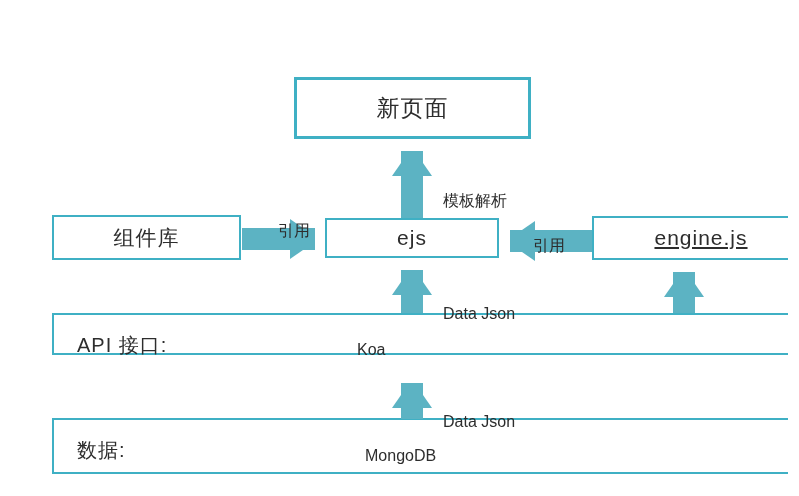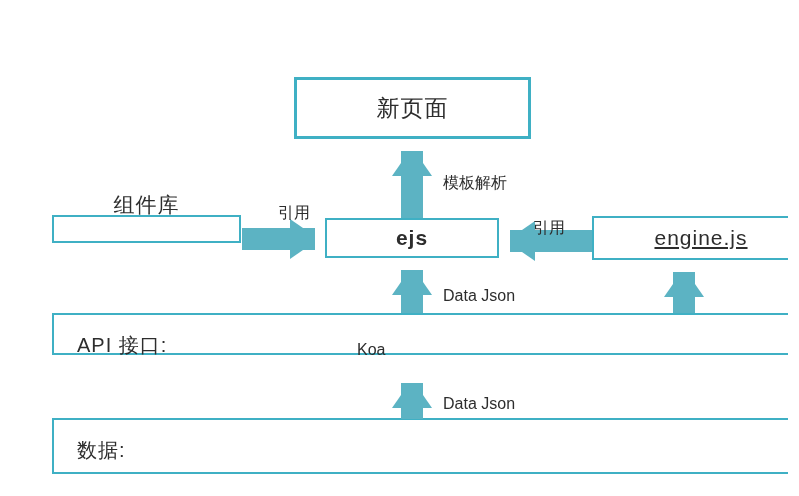--- a/index.html
+++ b/index.html
@@ -30,22 +30,22 @@
     color: var(--text);
   }
   .node-label {
     font-size: 21px;
     color: var(--text);
     letter-spacing: 1px;
   }
   
   .box-newpage   { left: 272px; top: 55px;  width: 237px; height: 62px; border-width: 3px; }
   .box-newpage .node-label { font-size: 23px; }
-  .box-components{ left: 30px;  top: 193px; width: 189px; height: 28px; align-items: flex-end; }
-  .box-ejs       { left: 303px; top: 196px; width: 174px; height: 40px; font-weight: bold; }
+  .box-components{ left: 30px;  top: 193px; width: 189px; height: 45px; }
+  .box-ejs       { left: 303px; top: 196px; width: 174px; height: 40px; }
   .box-engine    { left: 570px; top: 194px; width: 218px; height: 44px; text-decoration: underline; }
   .band          { justify-content: flex-start; }
   .box-api       { left: 30px;  top: 291px; width: 740px; height: 42px; }
   .box-data      { left: 30px;  top: 396px; width: 740px; height: 56px; }
   .band-prefix {
     position: absolute;
     left: 12px; top: 6px;
     font-size: 20px;
     color: var(--text);
     letter-spacing: 1px;
@@ -104,20 +104,21 @@
   .arrow-koa-ejs  { left: 379px; top: 238px; width: 18px; height: 53px; }
   .arrow-koa-engine { left: 651px; top: 240px; width: 18px; height: 51px; }
   .arrow-mongo-koa  { left: 379px; top: 351px; width: 18px; height: 46px; }
 
   
   .edge-label {
     position: absolute;
     font-size: 16px;
     color: var(--text);
     white-space: nowrap;
+    margin-top: 18px;
   }
   .lbl-template  { left: 410px; top: 140px; }
   .lbl-ref-left  { left: 245px; top: 170px; }
   .lbl-ref-right { left: 500px; top: 185px; }
   .lbl-datajson-upper { left: 410px; top: 254px; }
   .lbl-datajson-lower { left: 410px; top: 362px; }
 </style>
 </head>
 <body>
 
@@ -139,20 +140,21 @@
     <span class="node-label">engine.js</span>
   </div>
 
   <div class="node band box-api">
     <span class="band-prefix">API 接口:</span>
     <span class="band-main">Koa</span>
   </div>
 
   <div class="node band box-data">
     <span class="band-prefix">数据:</span>
+    <span class="band-main">MongoDB</span>
   </div>
 
   <div class="arrow arrow-template">
     <div class="head-up"></div>
     <div class="shaft-v"></div>
   </div>
 
   <div class="arrow arrow-ref-left">
     <div class="shaft-h to-right"></div>
     <div class="head-right"></div>

